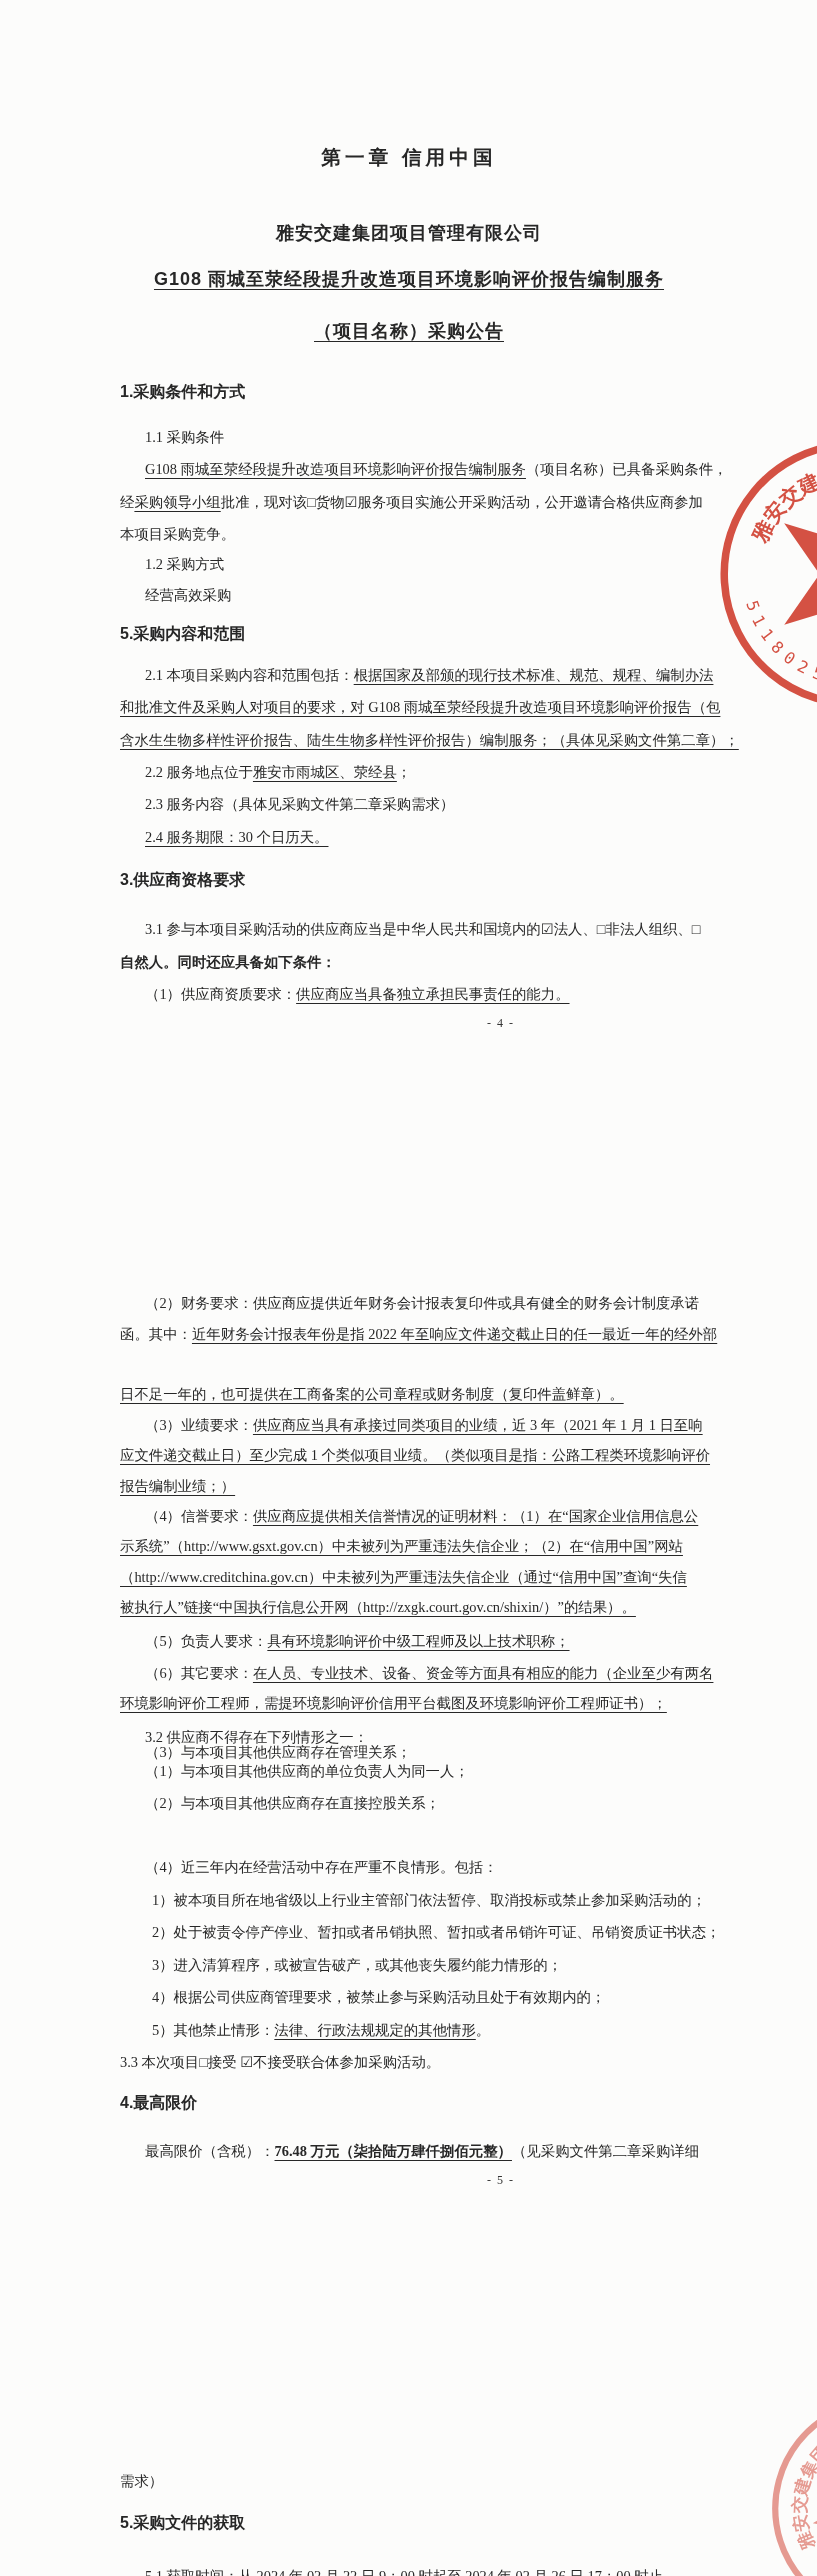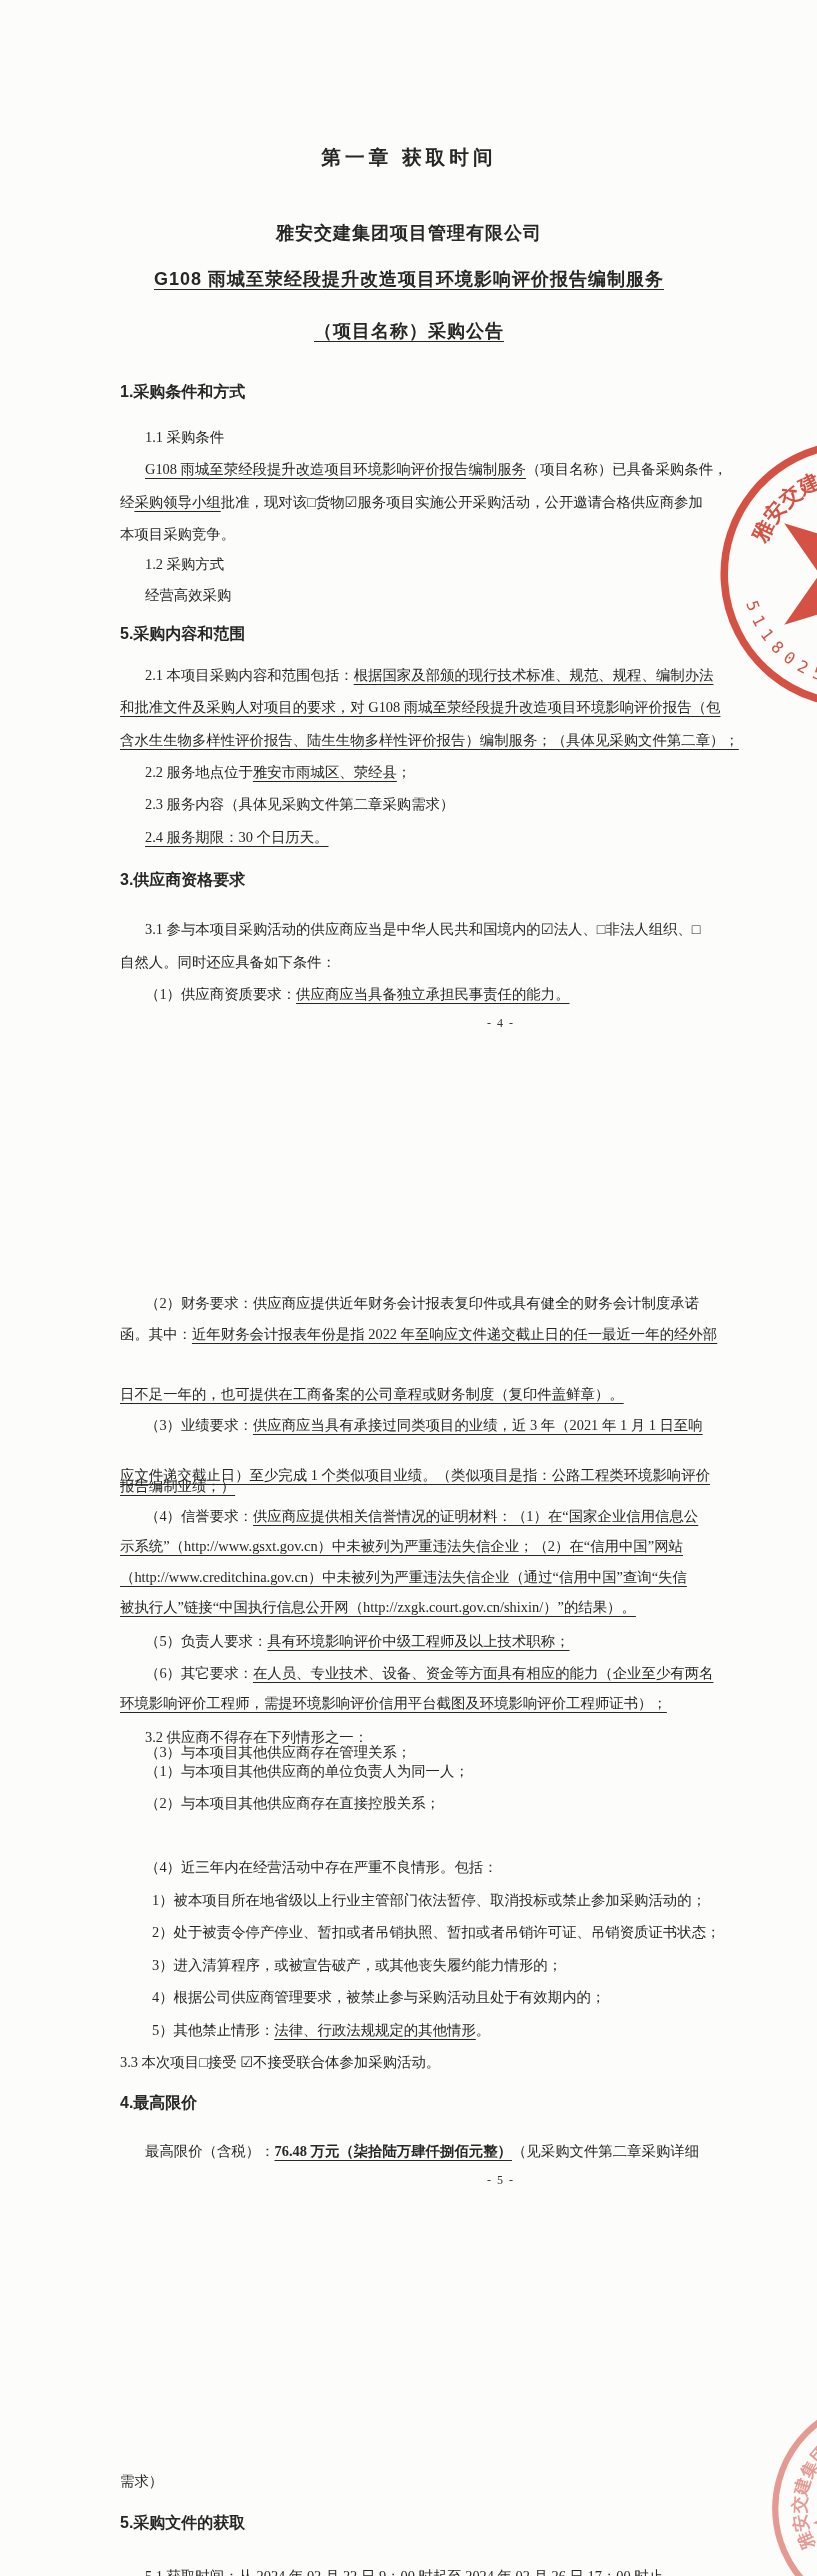--- a/index.html
+++ b/index.html
@@ -13,48 +13,48 @@
   .footer-num{font-size:12px;letter-spacing:1.5px;color:#333;}
   .seg-u{text-decoration:underline;text-decoration-thickness:1px;text-underline-offset:4.1px;}
   .seg-b{font-weight:700;}
   .stamp{position:absolute;pointer-events:none;}
   .stamp svg{display:block;}
 </style>
 </head>
 <body>
 
 <div class="page-wrap">
-    <div class="line h-chapter center" style="top: 145px;"><span class="">第一章 获取时间</span></div>
+    <div class="line h-chapter center" style="top: 145px;"><span class="">第一章 信用中国</span></div>
     <div class="line h-title center" style="top: 222px;"><span class="">雅安交建集团项目管理有限公司</span></div>
     <div class="line h-title center" style="top: 268px;"><span class="seg-u ">G108 雨城至荥经段提升改造项目环境影响评价报告编制服务</span></div>
     <div class="line h-title center" style="top: 320px;"><span class="seg-u ">（项目名称）采购公告</span></div>
     <div class="line h-sec" style="top: 382px; left: 120px;"><span class="">1.采购条件和方式</span></div>
     <div class="line" style="top: 428px; left: 145px; text-align: center;"><span class="">1.1 采购条件</span></div>
     <div class="line" style="top: 460px; left: 145px;"><span class="seg-u ">G108 雨城至荥经段提升改造项目环境影响评价报告编制服务</span><span class="">（项目名称）已具备采购条件，</span></div>
     <div class="line" style="top: 493px; left: 120px;"><span class="">经</span><span class="seg-u ">采购领导小组</span><span class="">批准，现对该□货物☑服务项目实施公开采购活动，公开邀请合格供应商参加</span></div>
     <div class="line" style="top: 525px; left: 120px;"><span class="">本项目采购竞争。</span></div>
     <div class="line" style="top: 555px; left: 145px; text-align: right;"><span class="">1.2 采购方式</span></div>
     <div class="line" style="top: 586px; left: 145px;"><span class="">经营高效采购</span></div>
     <div class="line h-sec" style="top: 624px; left: 120px;"><span class="">5.采购内容和范围</span></div>
     <div class="line" style="top: 666px; left: 145px;"><span class="">2.1 本项目采购内容和范围包括：</span><span class="seg-u ">根据国家及部颁的现行技术标准、规范、规程、编制办法</span></div>
     <div class="line" style="top: 698px; left: 120px;"><span class="seg-u ">和批准文件及采购人对项目的要求，对 G108 雨城至荥经段提升改造项目环境影响评价报告（包</span></div>
     <div class="line" style="top: 731px; left: 120px;"><span class="seg-u ">含水生生物多样性评价报告、陆生生物多样性评价报告）编制服务；（具体见采购文件第二章）；</span></div>
     <div class="line" style="top: 763px; left: 145px;"><span class="">2.2 服务地点位于</span><span class="seg-u ">雅安市雨城区、荥经县</span><span class="">；</span></div>
     <div class="line" style="top: 795px; left: 145px;"><span class="">2.3 服务内容（具体见采购文件第二章采购需求）</span></div>
     <div class="line" style="top: 828px; left: 145px;"><span class="seg-u ">2.4 服务期限：30 个日历天。</span></div>
     <div class="line h-sec" style="top: 870px; left: 120px;"><span class="">3.供应商资格要求</span></div>
     <div class="line" style="top: 920px; left: 145px;"><span class="">3.1 参与本项目采购活动的供应商应当是中华人民共和国境内的☑法人、□非法人组织、□</span></div>
-    <div class="line" style="top: 953px; left: 120px;"><span class="">自然人。同时还应具备如下条件：</span></div>
+    <div class="line" style="top: 953px; left: 120px; font-weight: bold;"><span class="">自然人。同时还应具备如下条件：</span></div>
     <div class="line" style="top: 985px; left: 145px;"><span class="">（1）供应商资质要求：</span><span class="seg-u ">供应商应当具备独立承担民事责任的能力。</span></div>
     <div class="line footer-num" style="top: 1016px; left: 487px;"><span class="">- 4 -</span></div>
     <div class="line" style="top: 1294px; left: 145px;"><span class="">（2）财务要求：供应商应提供近年财务会计报表复印件或具有健全的财务会计制度承诺</span></div>
     <div class="line" style="top: 1325px; left: 120px;"><span class="">函。其中：</span><span class="seg-u ">近年财务会计报表年份是指 2022 年至响应文件递交截止日的任一最近一年的经外部</span></div>
     <div class="line" style="top: 1385px; left: 120px;"><span class="seg-u ">日不足一年的，也可提供在工商备案的公司章程或财务制度（复印件盖鲜章）。</span></div>
     <div class="line" style="top: 1416px; left: 145px;"><span class="">（3）业绩要求：</span><span class="seg-u ">供应商应当具有承接过同类项目的业绩，近 3 年（2021 年 1 月 1 日至响</span></div>
-    <div class="line" style="top: 1446px; left: 120px; margin-top: 20px;"><span class="seg-u ">应文件递交截止日）至少完成 1 个类似项目业绩。（类似项目是指：公路工程类环境影响评价</span></div>
+    <div class="line" style="top: 1446px; left: 120px;"><span class="seg-u ">应文件递交截止日）至少完成 1 个类似项目业绩。（类似项目是指：公路工程类环境影响评价</span></div>
     <div class="line" style="top: 1477px; left: 120px;"><span class="seg-u ">报告编制业绩；）</span></div>
     <div class="line" style="top: 1507px; left: 145px;"><span class="">（4）信誉要求：</span><span class="seg-u ">供应商应提供相关信誉情况的证明材料：（1）在“国家企业信用信息公</span></div>
     <div class="line" style="top: 1537px; left: 120px;"><span class="seg-u ">示系统”（http://www.gsxt.gov.cn）中未被列为严重违法失信企业；（2）在“信用中国”网站</span></div>
     <div class="line" style="top: 1568px; left: 120px;"><span class="seg-u ">（http://www.creditchina.gov.cn）中未被列为严重违法失信企业（通过“信用中国”查询“失信</span></div>
     <div class="line" style="top: 1598px; left: 120px;"><span class="seg-u ">被执行人”链接“中国执行信息公开网（http://zxgk.court.gov.cn/shixin/）”的结果）。</span></div>
     <div class="line" style="top: 1632px; left: 145px;"><span class="">（5）负责人要求：</span><span class="seg-u ">具有环境影响评价中级工程师及以上技术职称；</span></div>
     <div class="line" style="top: 1664px; left: 145px;"><span class="">（6）其它要求：</span><span class="seg-u ">在人员、专业技术、设备、资金等方面具有相应的能力（企业至少有两名</span></div>
     <div class="line" style="top: 1694px; left: 120px;"><span class="seg-u ">环境影响评价工程师，需提环境影响评价信用平台截图及环境影响评价工程师证书）；</span></div>
     <div class="line" style="top: 1728px; left: 145px;"><span class="">3.2 供应商不得存在下列情形之一：</span></div>
     <div class="line" style="top: 1762px; left: 145px;"><span class="">（1）与本项目其他供应商的单位负责人为同一人；</span></div>

